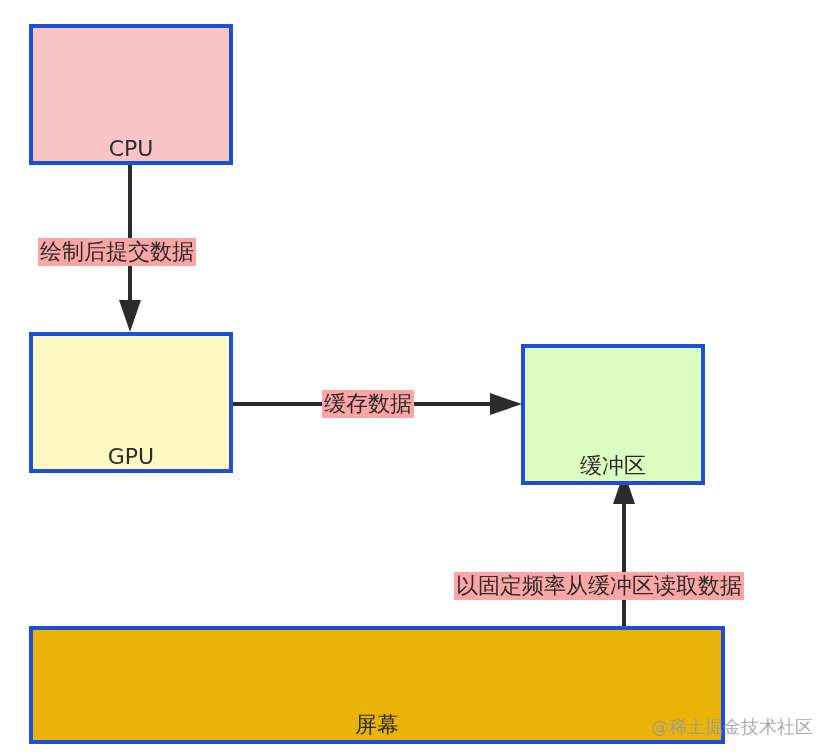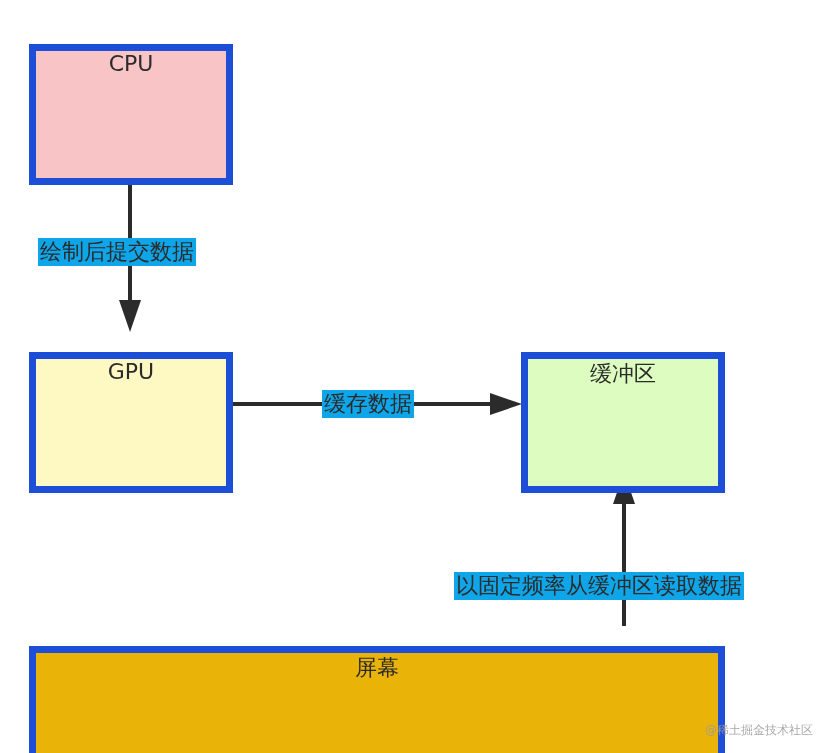--- a/index.html
+++ b/index.html
@@ -1,24 +1,24 @@
 <!DOCTYPE html>
 <html><head>
   <meta charset="utf-8">
   <style>
     html, body { margin: 0; padding: 0; background: #ffffff; }
     body { width: 823px; height: 753px; position: relative; overflow: hidden;
            font-family: "DejaVu Sans", "Liberation Sans", sans-serif; }
     svg { position: absolute; left: 0; top: 0; }
-    .box { position: absolute; box-sizing: border-box; border: 7px solid #1d4ed8;
-           display: flex; align-items: flex-start; justify-content: center;
-           font-size: 22px; color: #2b2b2b; margin-top: 20px; }
-    .lbl { position: absolute; background: #0ea5e9; color: #2b2b2b; font-size: 22px;
+    .box { position: absolute; box-sizing: border-box; border: 4px solid #1d4ed8;
+           display: flex; align-items: flex-end; justify-content: center;
+           font-size: 22px; color: #2b2b2b; }
+    .lbl { position: absolute; background: #fca5a5; color: #2b2b2b; font-size: 22px;
            white-space: nowrap; line-height: 28px; padding: 0 2px; }
-    .wm { position: absolute; right: 10px; bottom: 14px; font-size: 12px; color: #9a9a9a;
+    .wm { position: absolute; right: 10px; bottom: 14px; font-size: 18px; color: #9a9a9a;
           white-space: nowrap; opacity: 0.85; }
   </style>
 </head>
 <body>
 
 <svg width="823" height="753">
 
   <line x1="130" y1="164" x2="130" y2="308" stroke="#2b2b2b" stroke-width="4"></line>
   <polygon points="119,300 141,300 130,332" fill="#2b2b2b"></polygon>
 
@@ -30,21 +30,21 @@
 </svg>
 
 <div class="box" style="left: 29px; top: 24px; width: 204px; height: 141px; background: rgb(249, 196, 198);">
   <span>CPU</span>
 </div>
 
 <div class="box" style="left: 29px; top: 332px; width: 204px; height: 141px; background: #fef9c3;">
   <span>GPU</span>
 </div>
 
-<div class="box" style="left: 521px; top: 332px; width: 204px; height: 141px; background: rgb(221, 252, 192);">
+<div class="box" style="left: 521px; top: 344px; width: 184px; height: 141px; background: rgb(221, 252, 192);">
   <span>缓冲区</span>
 </div>
 
 <div class="box" style="left: 29px; top: 626px; width: 696px; height: 118px; background: #eab308;">
   <span>屏幕</span>
 </div>
 
 <div class="lbl" style="left:38px; top:238px;">绘制后提交数据</div>
 
 <div class="lbl" style="left:322px; top:390px;">缓存数据</div>

